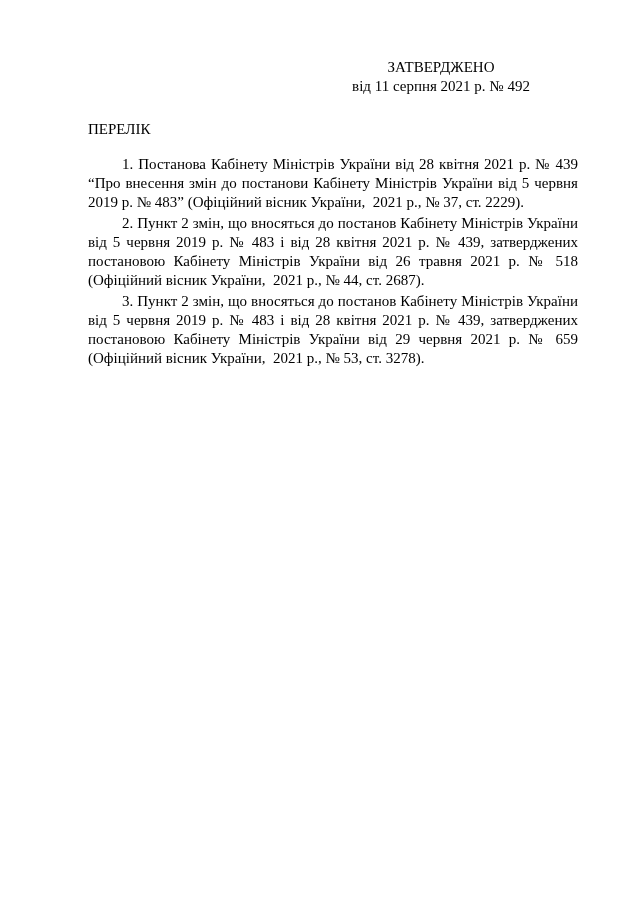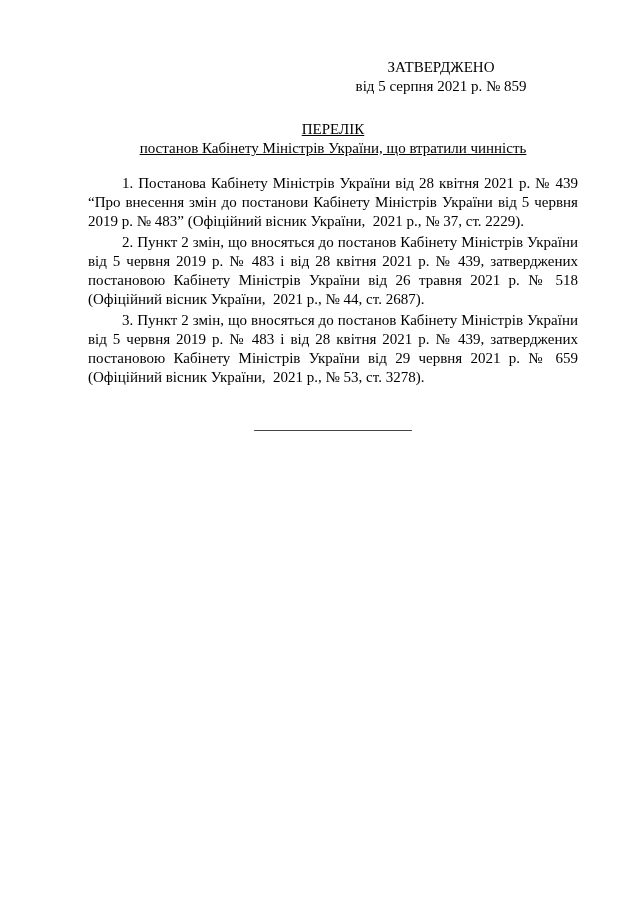--- a/index.html
+++ b/index.html
@@ -25,22 +25,20 @@
   
   .approval {
     width: 258px;
     margin-left: 224px; 
     text-align: center;
   }
   .approval div { white-space: nowrap; }
   
   .doc-title {
     margin-top: 24px;
-    text-align: center;
-    text-decoration: underline;
   }
   
   .paragraphs { margin-top: 16px; }
   .paragraphs p {
     text-align: justify;
     text-indent: 34px;
     margin-bottom: 2px;
   }
   
   .separator {
@@ -50,30 +48,28 @@
   }
 </style>
 </head>
 <body>
 
 <div class="page">
   <div class="content">
 
     <div class="approval">
       <div>ЗАТВЕРДЖЕНО</div>
-      <div>від 5 серпня 2021 р. № 859</div>
+      <div>від 11 серпня 2021 р. № 492</div>
     </div>
 
     <div class="doc-title">
       <div>ПЕРЕЛІК</div>
-      <div>постанов Кабінету Міністрів України, що втратили чинність</div>
     </div>
 
     <div class="paragraphs">
       <p>1. Постанова Кабінету Міністрів України від 28 квітня 2021 р. № 439 “Про внесення змін до постанови Кабінету Міністрів України від 5 червня 2019 р. № 483” (Офіційний вісник України,&nbsp; 2021 р., № 37, ст. 2229).</p>
       <p>2. Пункт 2 змін, що вносяться до постанов Кабінету Міністрів України від 5 червня 2019 р. № 483 і від 28 квітня 2021 р. № 439, затверджених постановою Кабінету Міністрів України від 26 травня 2021 р. № 518 (Офіційний вісник України,&nbsp; 2021 р., № 44, ст. 2687).</p>
       <p>3. Пункт 2 змін, що вносяться до постанов Кабінету Міністрів України від 5 червня 2019 р. № 483 і від 28 квітня 2021 р. № 439, затверджених постановою Кабінету Міністрів України від 29 червня 2021 р. № 659 (Офіційний вісник України,&nbsp; 2021 р., № 53, ст. 3278).</p>
     </div>
 
-    <div class="separator">_____________________</div>
 
   </div>
 </div>
 
 </body></html>

